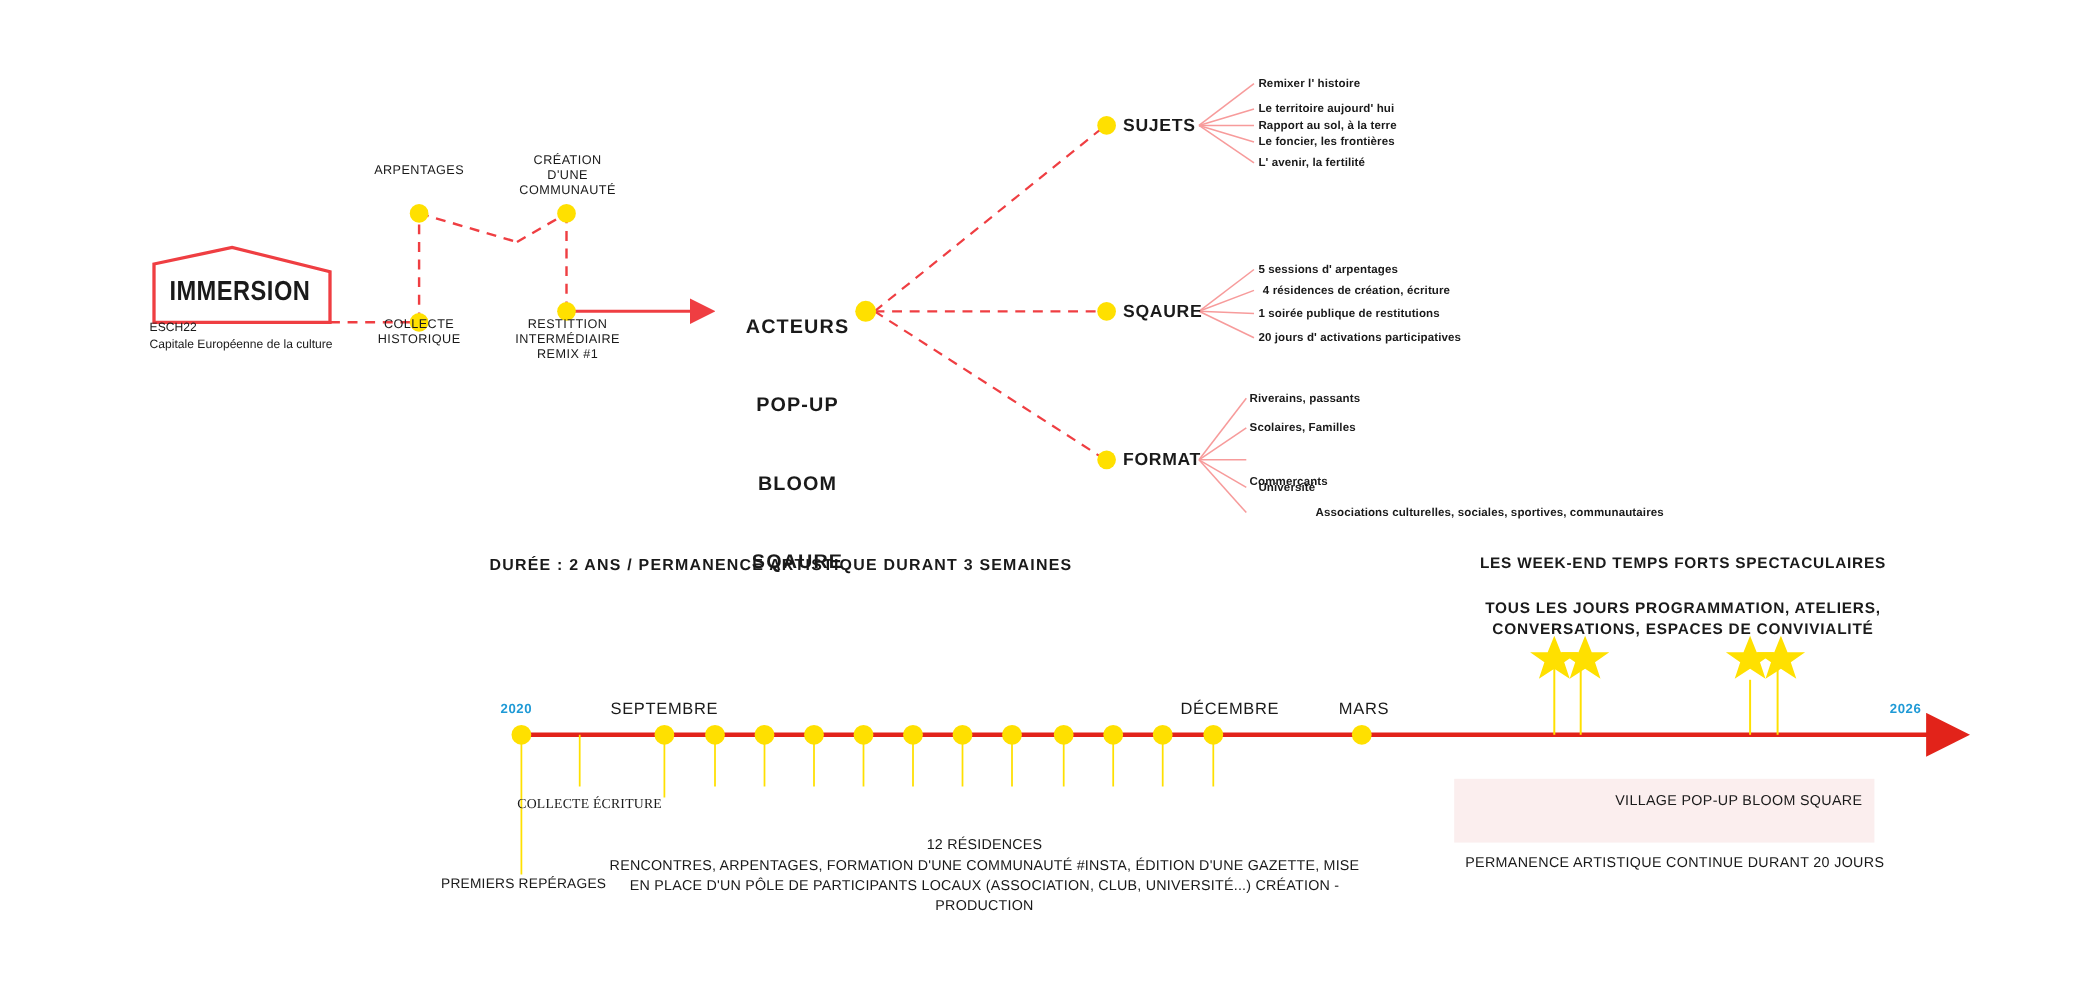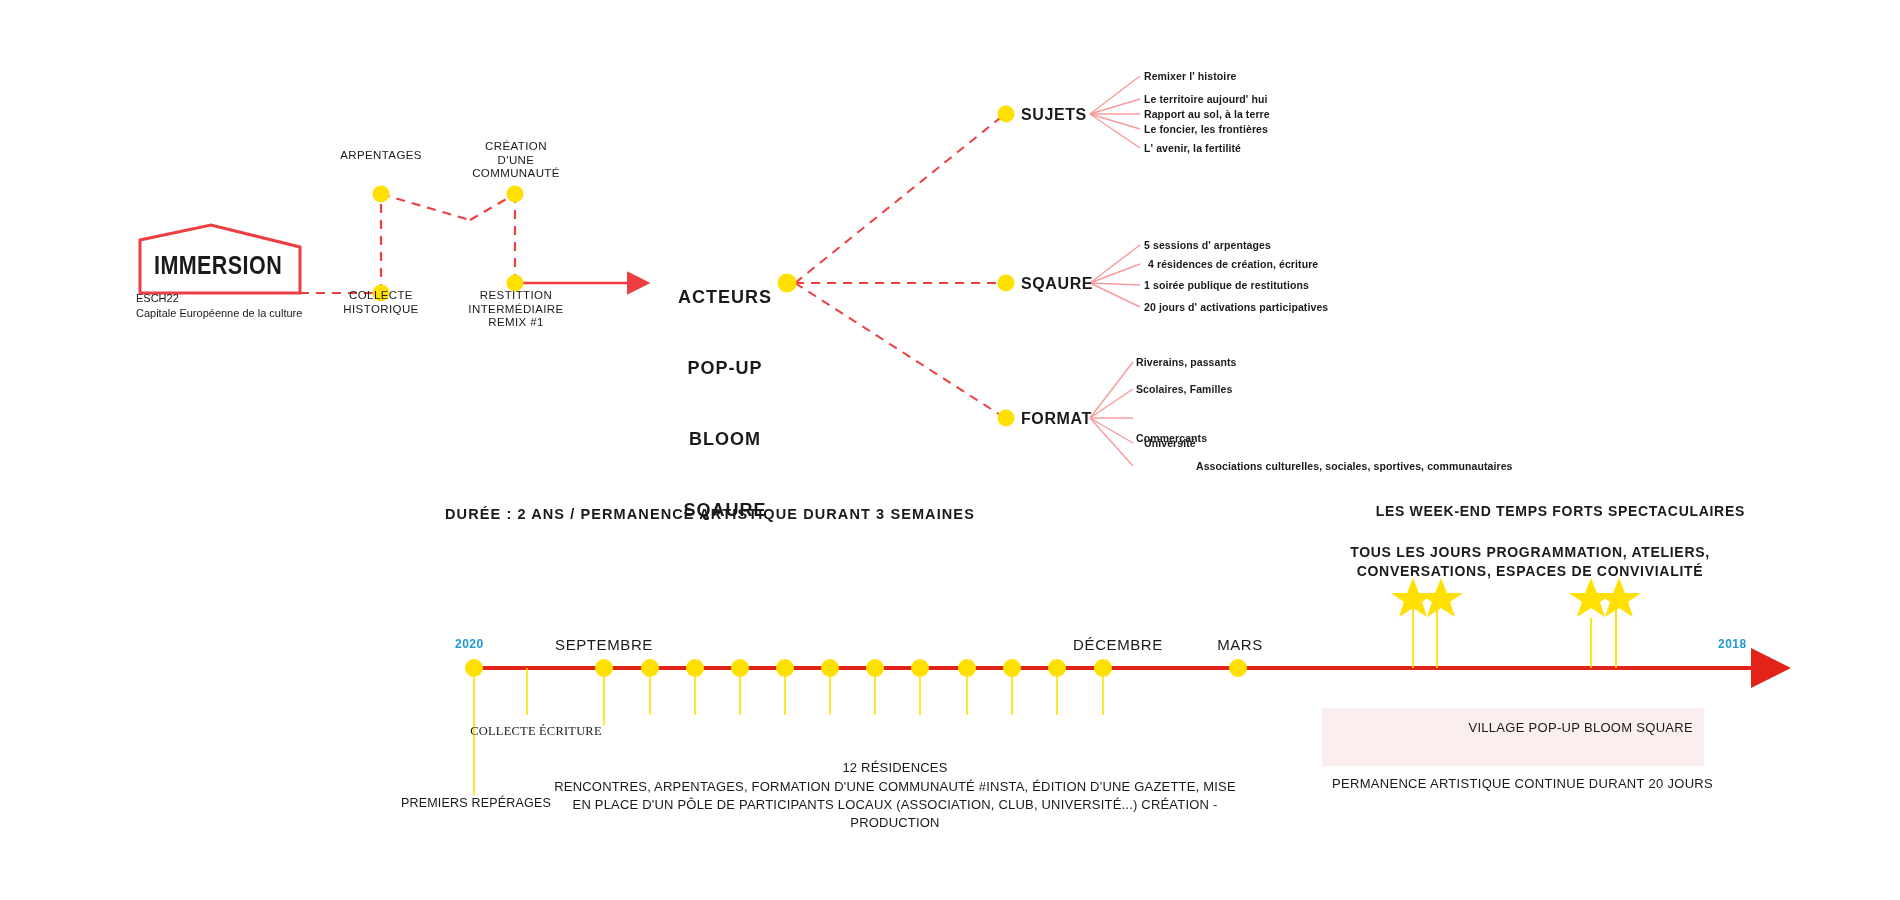--- a/index.html
+++ b/index.html
@@ -187,28 +187,28 @@
   <div class="txt leaf" style="left:1144px;top:301px;">20 jours d' activations participatives</div>
 
   <div class="txt leaf" style="left:1136px;top:356px;">Riverains, passants</div>
   <div class="txt leaf" style="left:1136px;top:383px;">Scolaires, Familles</div>
   <div class="txt leaf" style="left:1136px;top:392px;margin-top:40px;">Commerçants</div>
   <div class="txt leaf" style="left:1144px;top:437px;">Université</div>
   <div class="txt leaf" style="left:1196px;top:460px;">Associations culturelles, sociales, sportives, communautaires</div>
 
   <div class="duree" style="left:445px;top:506px;">DURÉE : 2 ANS / PERMANENCE ARTISTIQUE DURANT 3 SEMAINES</div>
 
-  <div class="hdr" style="left:1315px;top:502px;width:430px;text-align:right;">LES WEEK-END
+  <div class="hdr" style="left:1315px;top:502px;width:430px;">LES WEEK-END
 TEMPS FORTS SPECTACULAIRES</div>
   <div class="hdr" style="left:1290px;top:543px;width:480px;">TOUS LES JOURS
 PROGRAMMATION, ATELIERS, CONVERSATIONS,
 ESPACES DE CONVIVIALITÉ</div>
 
   <div class="year" style="left:455px;top:637px;">2020</div>
-  <div class="year" style="left:1718px;top:637px;">2018</div>
+  <div class="year" style="left:1718px;top:637px;">2026</div>
 
   <div class="month center" style="left:604px;top:636px;width:220px;">SEPTEMBRE</div>
   <div class="month center" style="left:1118px;top:636px;width:200px;">DÉCEMBRE</div>
   <div class="month center" style="left:1240px;top:636px;width:160px;">MARS</div>
 
   <div class="tl-note center" style="left:476px;top:795px;width:180px;">PREMIERS
 REPÉRAGES</div>
   <div class="tl-note center" style="left:536px;top:723px;width:180px;font-family:Liberation Serif, serif;">COLLECTE
 ÉCRITURE</div>
   <div class="tl-note center big" style="left:895px;top:738px;width:260px;">12 RÉSIDENCES</div>

